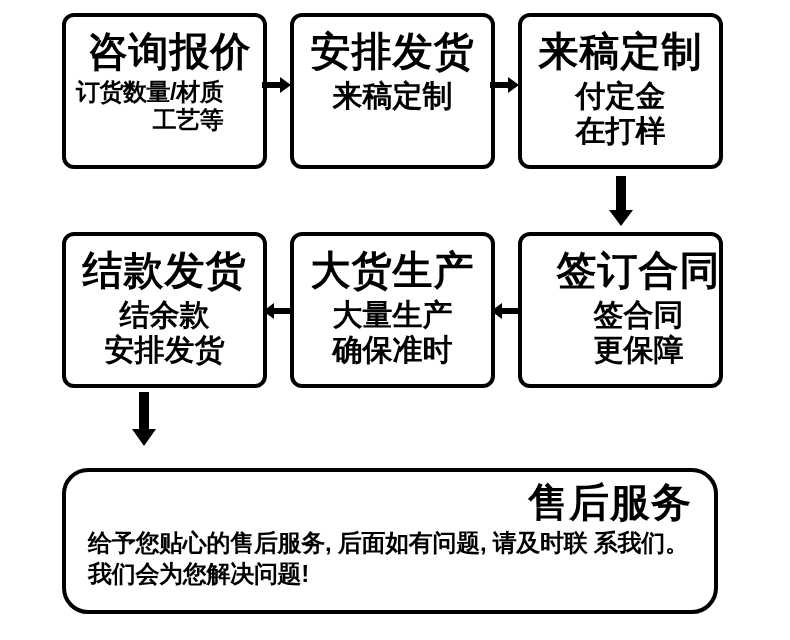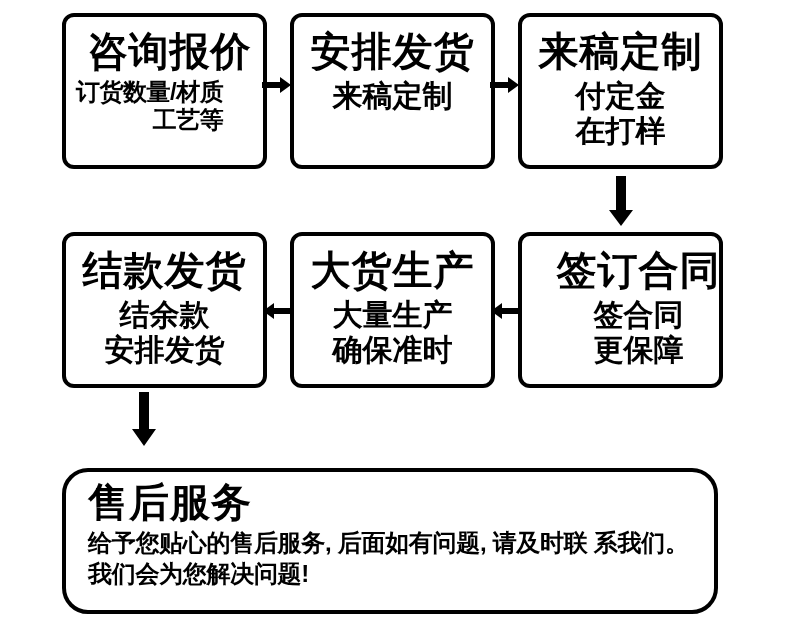--- a/index.html
+++ b/index.html
@@ -75,21 +75,21 @@
   #node-1 .sub .line { display: block; text-align: right; }
   #node-1 { align-items: flex-start; padding-left: 10px; }
   #node-1 .title { width: 100%; text-align: center; }
 
   
   .node.wide {
     left: 62px;
     top: 468px;
     width: 656px;
     height: 146px;
-    align-items: flex-start;
+    align-items: flex-end;
     padding: 10px 22px 14px 22px;
     border-radius: 26px;
   }
   .node.wide .title {
     font-size: 40px;
     margin: 0 0 4px 0;
     text-align: left;
   }
   .node.wide .sub {
     font-size: 24px;

